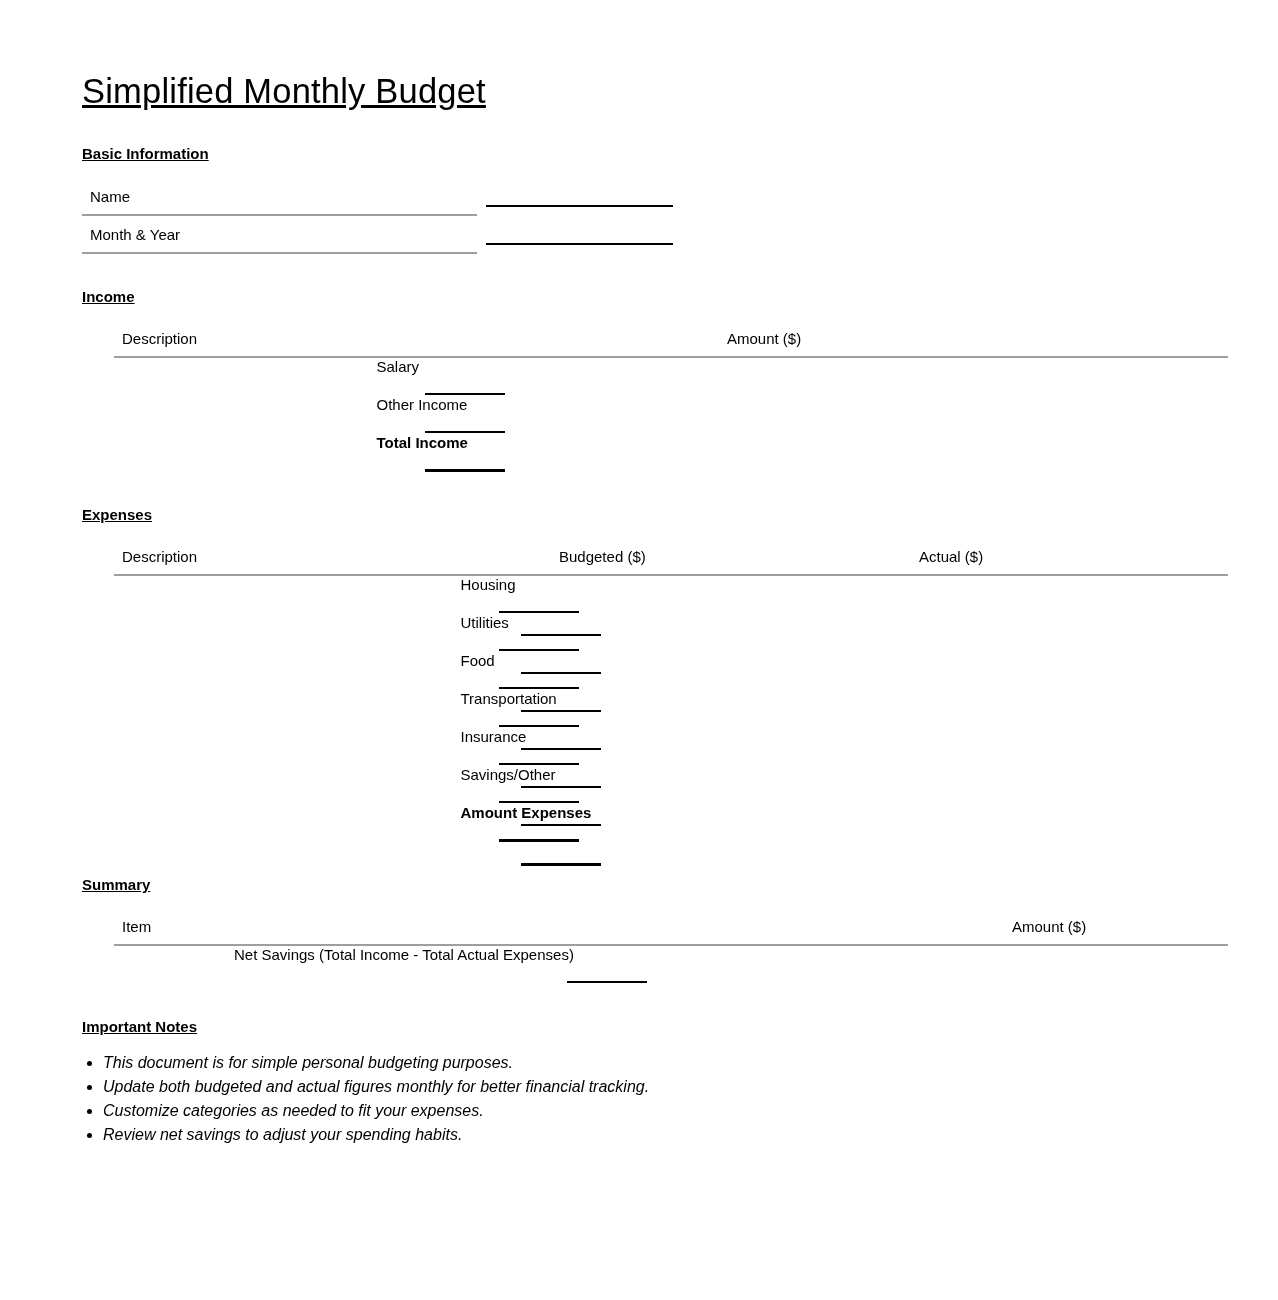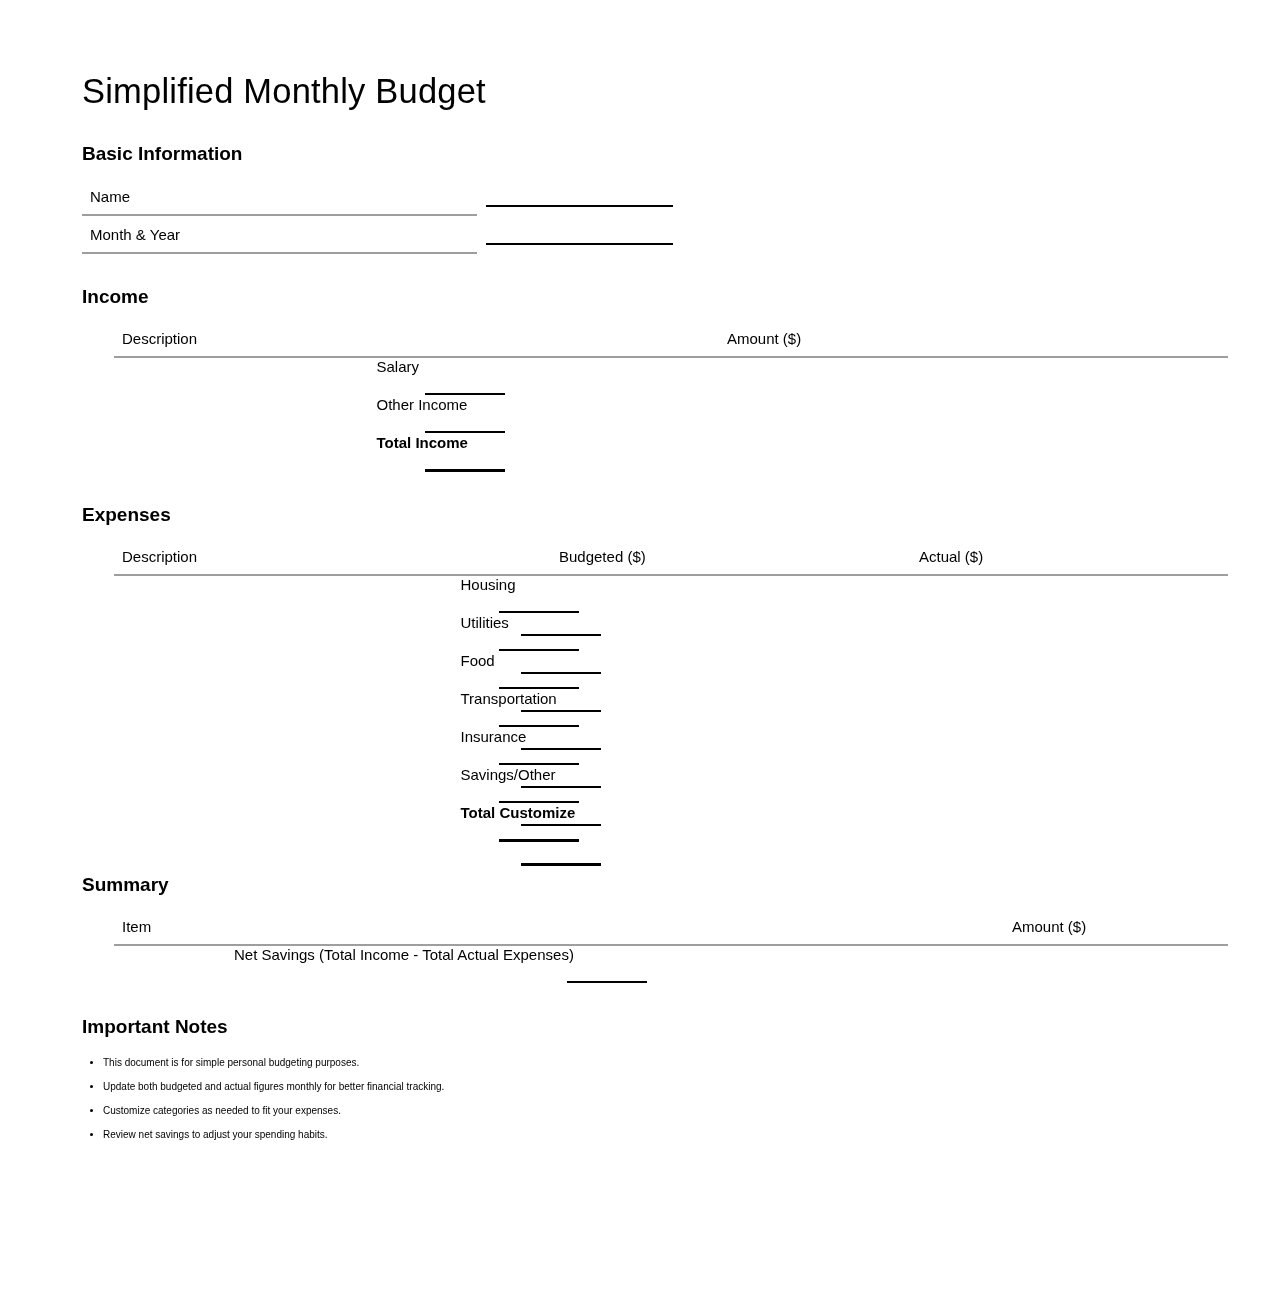--- a/index.html
+++ b/index.html
@@ -13,26 +13,28 @@
     overflow: hidden;
   }
   .page { padding: 71px 82px 0 82px; box-sizing: border-box; }
 
   h1.doc-title {
     font-size: 34.5px;
     font-weight: 400;
     line-height: 40px;
     margin: 0 0 32px 0;
     letter-spacing: 0.2px;
+    text-decoration: underline;
   }
   h2.section-heading {
-    font-size: 19px;
+    font-size: 15px;
     font-weight: 700;
     line-height: 22px;
     margin: 32px 0 13px 0;
+    text-decoration: underline;
   }
 
   
   .bi-row { display: flex; align-items: center; height: 38px; text-align: right; }
   .bi-label {
     width: 395px; height: 38px; box-sizing: border-box;
     display: flex; align-items: center;
     padding-left: 8px;
     border-bottom: 2px solid #9e9e9e;
   }
@@ -60,21 +62,21 @@
   .blank {
     display: inline-block;
     width: 80px; height: 18px;
     border-bottom: 2px solid #000000;
   }
   .blank.wide { width: 187px; }
   .blank.thick { border-bottom-width: 3px; }
 
   
   ul.notes { margin: 8px 0 0 0; padding-left: 21px; list-style: disc; }
-  ul.notes li { font-size: 10px; line-height: 24px; }
+  ul.notes li { font-size: 16px; line-height: 24px; font-style: italic; }
 </style>
 </head>
 <body>
 
 <div class="page">
 
   <h1 class="doc-title">Simplified Monthly Budget</h1>
 
   <h2 class="section-heading">Basic Information</h2>
   <div class="bi-table">
@@ -149,21 +151,21 @@
       <div class="c c1">Insurance</div>
       <div class="c c2"><span class="blank"></span></div>
       <div class="c c3"><span class="blank"></span></div>
     </div>
     <div class="trow">
       <div class="c c1">Savings/Other</div>
       <div class="c c2"><span class="blank"></span></div>
       <div class="c c3"><span class="blank"></span></div>
     </div>
     <div class="trow">
-      <div class="c c1 bold">Total Customize</div>
+      <div class="c c1 bold">Amount Expenses</div>
       <div class="c c2"><span class="blank thick"></span></div>
       <div class="c c3"><span class="blank thick"></span></div>
     </div>
   </div>
 
   <h2 class="section-heading">Summary</h2>
   <div class="tbl sum">
     <div class="hrow">
       <div class="c c1">Item</div>
       <div class="c c2">Amount ($)</div>

